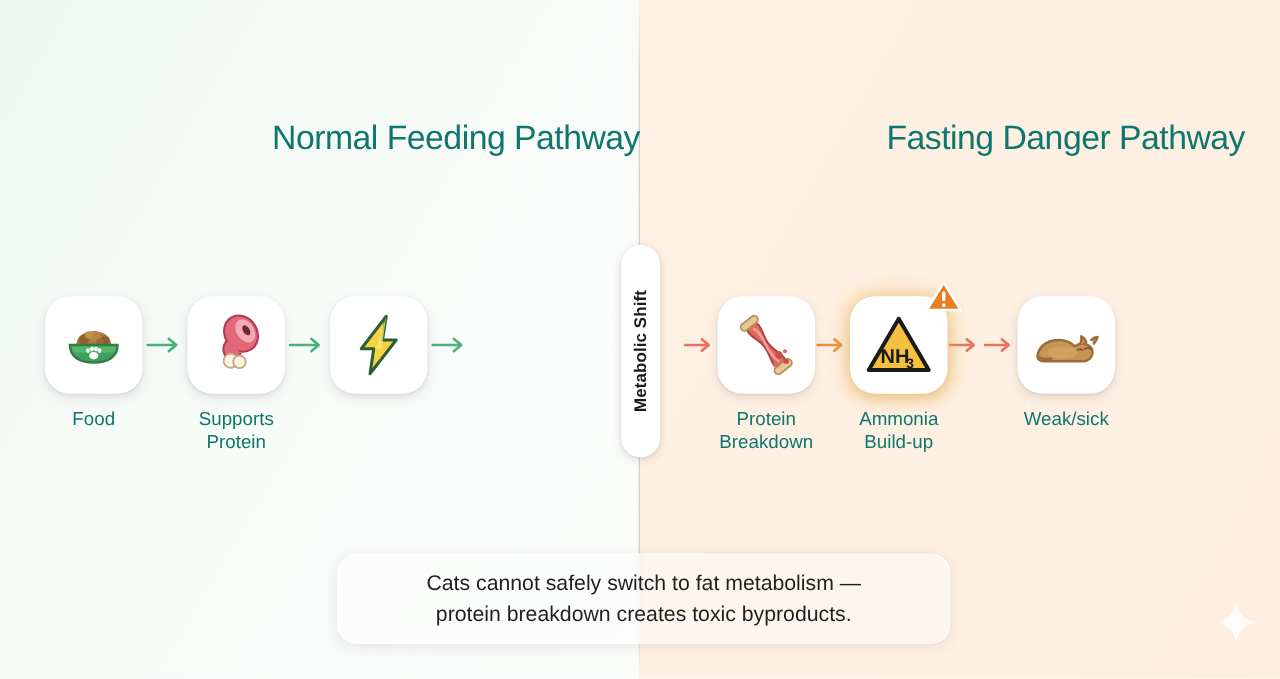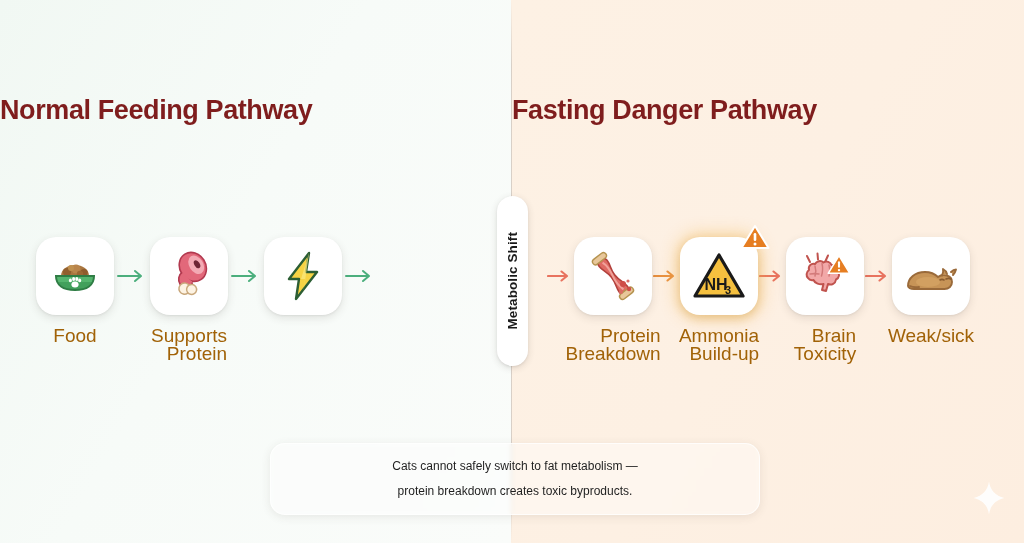--- a/index.html
+++ b/index.html
@@ -15,42 +15,42 @@
   #bg-left  { left:0;   width:513px;
                background:linear-gradient(120deg,#f1f8f3 0%,#f7fbf8 45%,#fafcfa 100%); }
   #bg-right { left:511px; width:513px;
                background:linear-gradient(120deg,#fdf1e4 0%,#fdf0e3 50%,#fdeee0 100%); }
   #divider  { position:absolute; left:511px; top:0; width:1px; height:543px;
               background:linear-gradient(to bottom,rgba(200,195,190,0) 0%,
                         rgba(186,181,176,.55) 12%,rgba(186,181,176,.55) 88%,
                         rgba(200,195,190,0) 100%); }
 
   
-  .title { position:absolute; top:95px; font-size:27px; font-weight:bold;
-           color:#7f1d1d; letter-spacing:-.4px; text-align:left; white-space:nowrap; }
+  .title { position:absolute; top:95px; font-size:27px; font-weight:normal;
+           color:#0f766e; letter-spacing:-.4px; text-align:right; white-space:nowrap; }
   #title-left  { left:0;   width:512px; }
   #title-right { left:512px; width:484px; }
 
   
   .flow { position:absolute; top:237px; display:flex; align-items:flex-start; }
   #flow-left  { left:36px; }
   #flow-right { left:546px; }
 
   .step { width:78px; display:flex; flex-direction:column; align-items:center; }
   .step.wide { width:86px; }
 
   .tile { width:78px; height:78px; border-radius:20px; background:#fff;
           box-shadow:0 3px 8px rgba(60,55,50,.13), 0 1px 2px rgba(60,55,50,.07);
           display:flex; align-items:center; justify-content:center;
           position:relative; flex:none; }
   .tile.glow { box-shadow:0 3px 10px rgba(190,130,30,.30), 0 0 16px 4px rgba(247,186,85,.45); }
   .tile svg { display:block; }
 
-  .caption { margin-top:12px; font-size:19px; line-height:18px; color:#a16207;
-             text-align:right; white-space:pre-line; }
+  .caption { margin-top:12px; font-size:15px; line-height:18px; color:#0f766e;
+             text-align:center; white-space:pre-line; }
 
   
   .arrow { width:36px; height:78px; display:flex; align-items:center; justify-content:center; flex:none; }
   .arrow.r-narrow { width:28px; }
 
   
   .badge { position:absolute; width:30px; height:26px; top:-13px; right:-12px; }
 
   
   #metabolic-shift {
@@ -66,21 +66,21 @@
 
   
   #footnote {
     position:absolute; left:270px; top:443px; width:490px; height:72px;
     border-radius:15px; background:rgba(255,255,255,.40);
     border:1px solid rgba(255,255,255,.75);
     box-shadow:0 2px 10px rgba(70,60,50,.10);
     display:flex; align-items:center; justify-content:center; text-align:center;
     backdrop-filter:blur(2px);
   }
-  #footnote p { font-size:12px; line-height:25px; color:#1f1f1f; white-space:pre-line;text-align:center; }
+  #footnote p { font-size:17px; line-height:25px; color:#1f1f1f; white-space:pre-line;text-align:center; }
 
   
   #sparkle { position:absolute; right:18px; bottom:28px; width:34px; height:34px; opacity:.92; }
 </style>
 </head>
 <body>
 
 <div id="bg-left"></div>
 <div id="bg-right"></div>
 <div id="divider"></div>
@@ -215,45 +215,20 @@
     <div class="caption">Ammonia
 Build-up</div>
   </div>
 
   <div class="arrow r-narrow">
     <svg width="26" height="14" viewBox="0 0 26 14">
         <path d="M1 7h18M14.5 2.5 20 7l-5.5 4.5" fill="none" stroke="#e8735f" stroke-width="2.1" stroke-linecap="round" stroke-linejoin="round"></path>
       </svg>
   </div>
 
-  <div class="step">
-    <div class="tile">
-      <svg width="56" height="52" viewBox="0 0 56 52">
-        <g stroke="#c0534e" stroke-width="2" stroke-linecap="round">
-          <path d="M13 12 10 6"></path>
-            <path d="M21 9.5 20.5 3.5"></path>
-            <path d="M28.5 11 31 5.5"></path>
-        </g>
-        <path d="M11 28c-2-2-2-6 1-8-1-4 2-7 6-6 1.5-3 6-4 8.5-1.5 3-2 7-.5 8 2.5 4-.5 7 2.5 6 6.5 2.5 2 2 6.5-1.5 8-0.5 4-4.5 6-8 4.5l-2 7-4-1 1.5-6c-4 1-8.5-.5-10-4-2 .5-4.5-.5-5.5-2z" fill="#f2a8a8" stroke="#c0534e" stroke-width="2" stroke-linejoin="round"></path>
-        <g fill="none" stroke="#d37a7a" stroke-width="1.5" stroke-linecap="round">
-          <path d="M18 16c1 3 1 7 0 10"></path>
-            <path d="M25 13.5c1 4 .5 9-.5 12.5"></path>
-            <path d="M32 15c1 4 1 8 0 11"></path>
-          <path d="M13 24c3-.5 6-.5 9 0"></path>
-        </g>
-        <svg x="30" y="4" width="24" height="21" viewBox="0 0 30 26">
-          <path d="M15 2 28.5 24H1.5z" fill="#e67e22" stroke="#fff" stroke-width="2" stroke-linejoin="round"></path>
-          <rect x="13.7" y="9" width="2.6" height="8" rx="1.3" fill="#fff"></rect>
-          <circle cx="15" cy="20" r="1.5" fill="#fff"></circle>
-        </svg>
-      </svg>
-    </div>
-    <div class="caption">Brain
-Toxicity</div>
-  </div>
 
   <div class="arrow r-narrow">
     <svg width="26" height="14" viewBox="0 0 26 14">
         <path d="M1 7h18M14.5 2.5 20 7l-5.5 4.5" fill="none" stroke="#e8735f" stroke-width="2.1" stroke-linecap="round" stroke-linejoin="round"></path>
       </svg>
   </div>
 
   <div class="step">
     <div class="tile">
       <svg width="58" height="48" viewBox="0 0 58 48">

